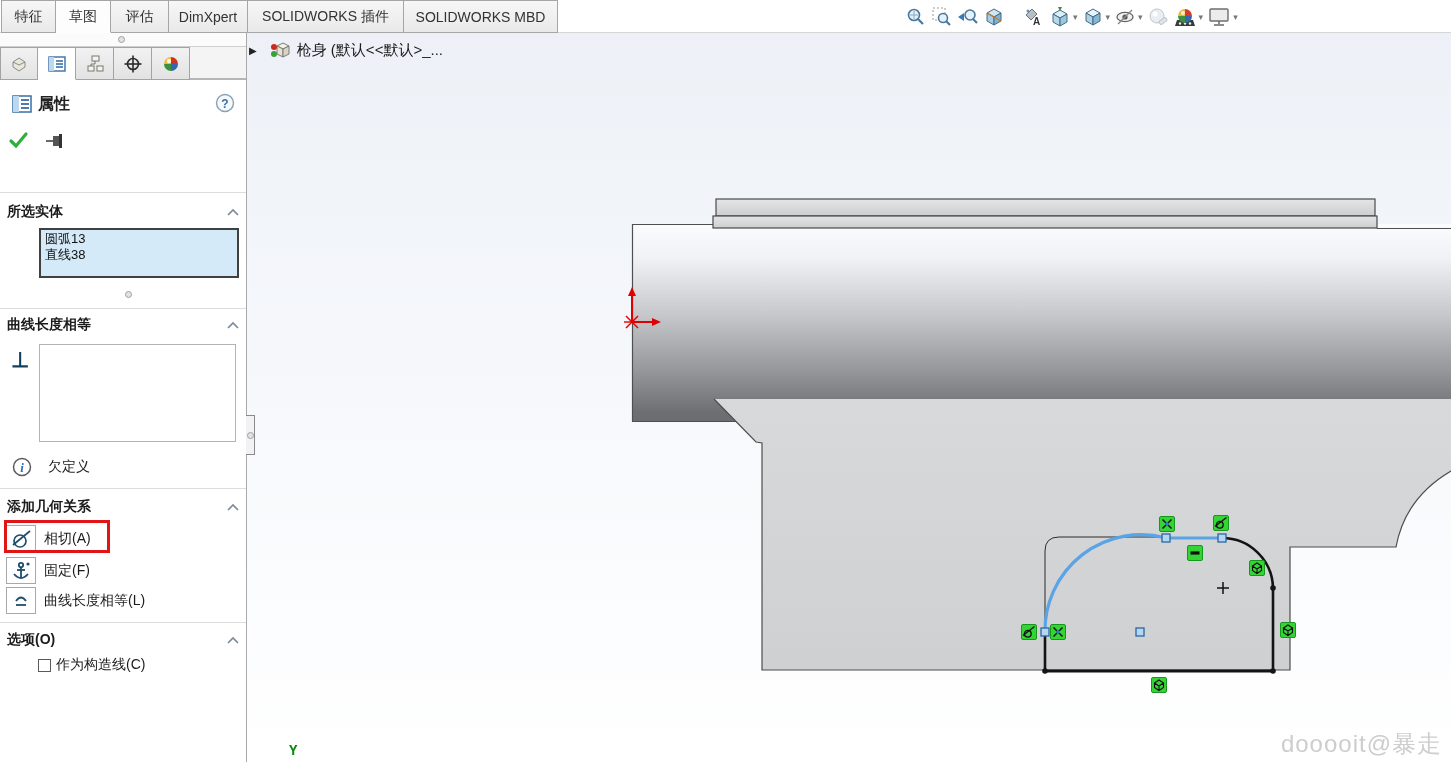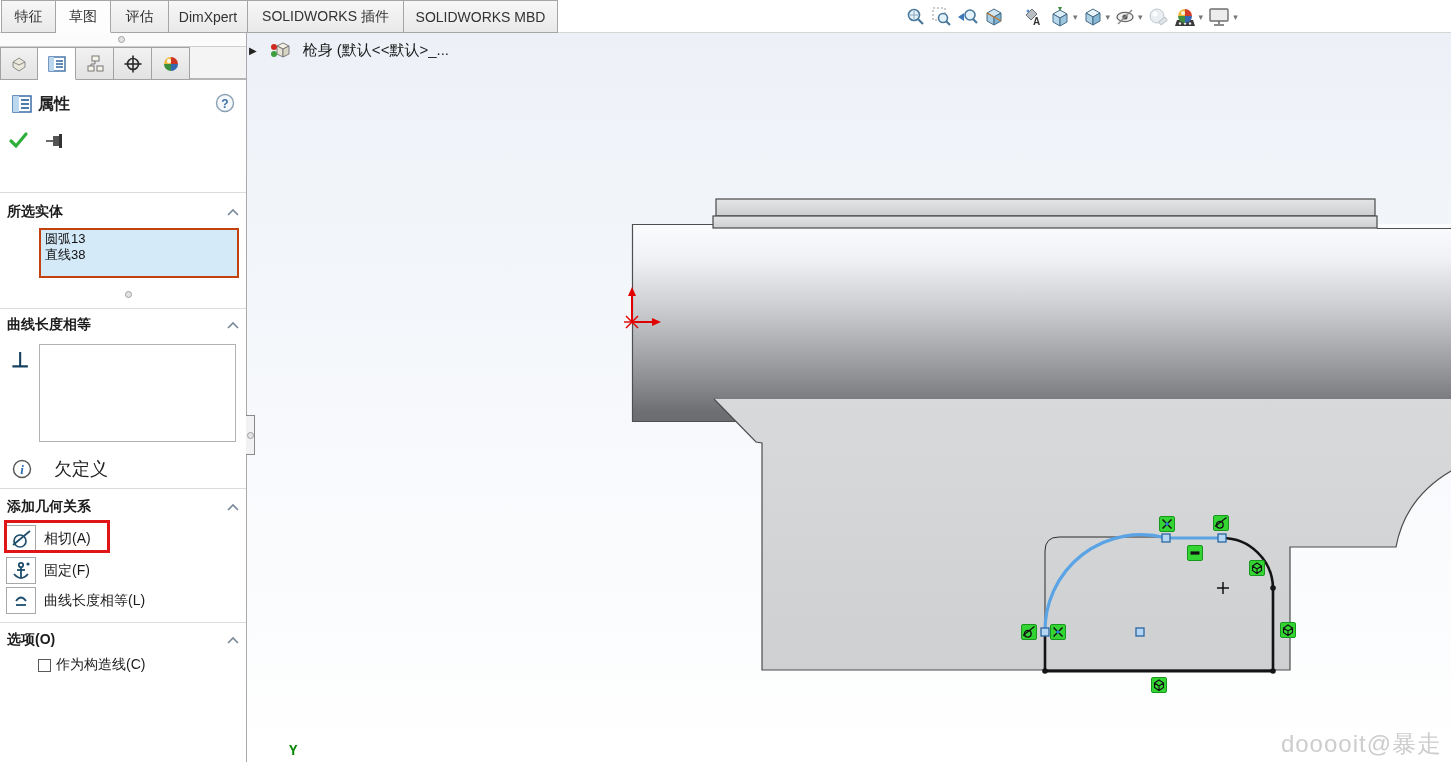--- a/index.html
+++ b/index.html
@@ -26,21 +26,21 @@
     align-items:center; z-index:21; }
   .hico { display:flex; align-items:center; margin:0 2px; }
   .hico svg { display:block; }
   .dd { font-size:9px; color:#777; margin-left:2px; }
   .gap { width:14px; }
 
   
   #breadcrumb { position:absolute; left:249px; top:38px; height:24px; display:flex;
     align-items:center; z-index:5; }
   #breadcrumb .fly { font-size:10px; color:#222; margin-right:12px; }
-  #breadcrumb .ptxt { font-size:15px; color:#1a1a1a; margin-left:12px; white-space:nowrap; }
+  #breadcrumb .ptxt { font-size:15px; color:#1a1a1a; margin-left:6px; white-space:nowrap; }
 
   
   #panel { position:absolute; left:0; top:33px; width:247px; height:729px;
     background:#fff; border-right:1px solid #a9a9a9; z-index:10; }
   #splitstrip { position:absolute; left:0; top:0; width:246px; height:14px;
     background:#fbfbfb; border-bottom:1px solid #cfcfcf; }
   .knob { position:absolute; width:7px; height:7px; border-radius:50%;
     background:#e3e3e3; border:1px solid #9f9f9f; }
   #mgrtabs { position:absolute; left:0; top:14px; width:246px; height:33px;
     background:#ececec; border-bottom:1px solid #b5b5b5; display:flex; }
@@ -53,29 +53,29 @@
   #pm { position:absolute; left:0; top:47px; width:246px; height:682px; background:#fff; }
   #pmhead { position:absolute; left:0; top:11px; width:244px; height:26px; }
   #pmhead .ttl { position:absolute; left:38px; top:3px; font-size:16px; font-weight:bold; color:#222; }
   #pmtools { position:absolute; left:0; top:48px; width:246px; height:30px; }
   .divider { position:absolute; left:0; width:246px; border-top:1px solid #dcdcdc; }
 
   .sect-h { position:absolute; left:7px; font-size:14px; font-weight:bold; color:#1b1b1b; }
   .chev { position:absolute; left:226px; }
 
   #selbox { position:absolute; left:39px; top:148px; width:200px; height:50px;
-    background:#d5eaf9; border:2px solid #c2410c; font-size:13px; color:#111; padding:1px 4px; }
+    background:#d5eaf9; border:2px solid #404040; font-size:13px; color:#111; padding:1px 4px; }
   #selbox div { line-height:16px; }
 
   #relbox { position:absolute; left:39px; top:264px; width:197px; height:98px;
     background:#fff; border:1px solid #b3b3b3; }
   #perp { position:absolute; left:11px; top:268px; font-size:21px; font-weight:bold; color:#123f5e; }
 
   .inforow { position:absolute; left:12px; top:377px; display:flex; align-items:center; }
-  .inforow .txt { font-size:18px; color:#222; margin-left:22px; }
+  .inforow .txt { font-size:14px; color:#222; margin-left:16px; }
 
   .relrow { position:absolute; left:6px; width:235px; height:31px; display:flex; align-items:center; }
   .relbtn { width:30px; height:27px; background:#fff; border:1px solid #a8a8a8;
     display:flex; align-items:center; justify-content:center; }
   .rellab { font-size:14px; color:#1b1b1b; margin-left:8px; }
   #redbox { position:absolute; left:4px; top:440px; width:106px; height:33px;
     border:3px solid #e01515; z-index:3; }
 
   #chkrow { position:absolute; left:38px; top:576px; display:flex; align-items:center; }
   #chkrow .box { width:13px; height:13px; border:1px solid #5a5a5a; background:#fff; }

